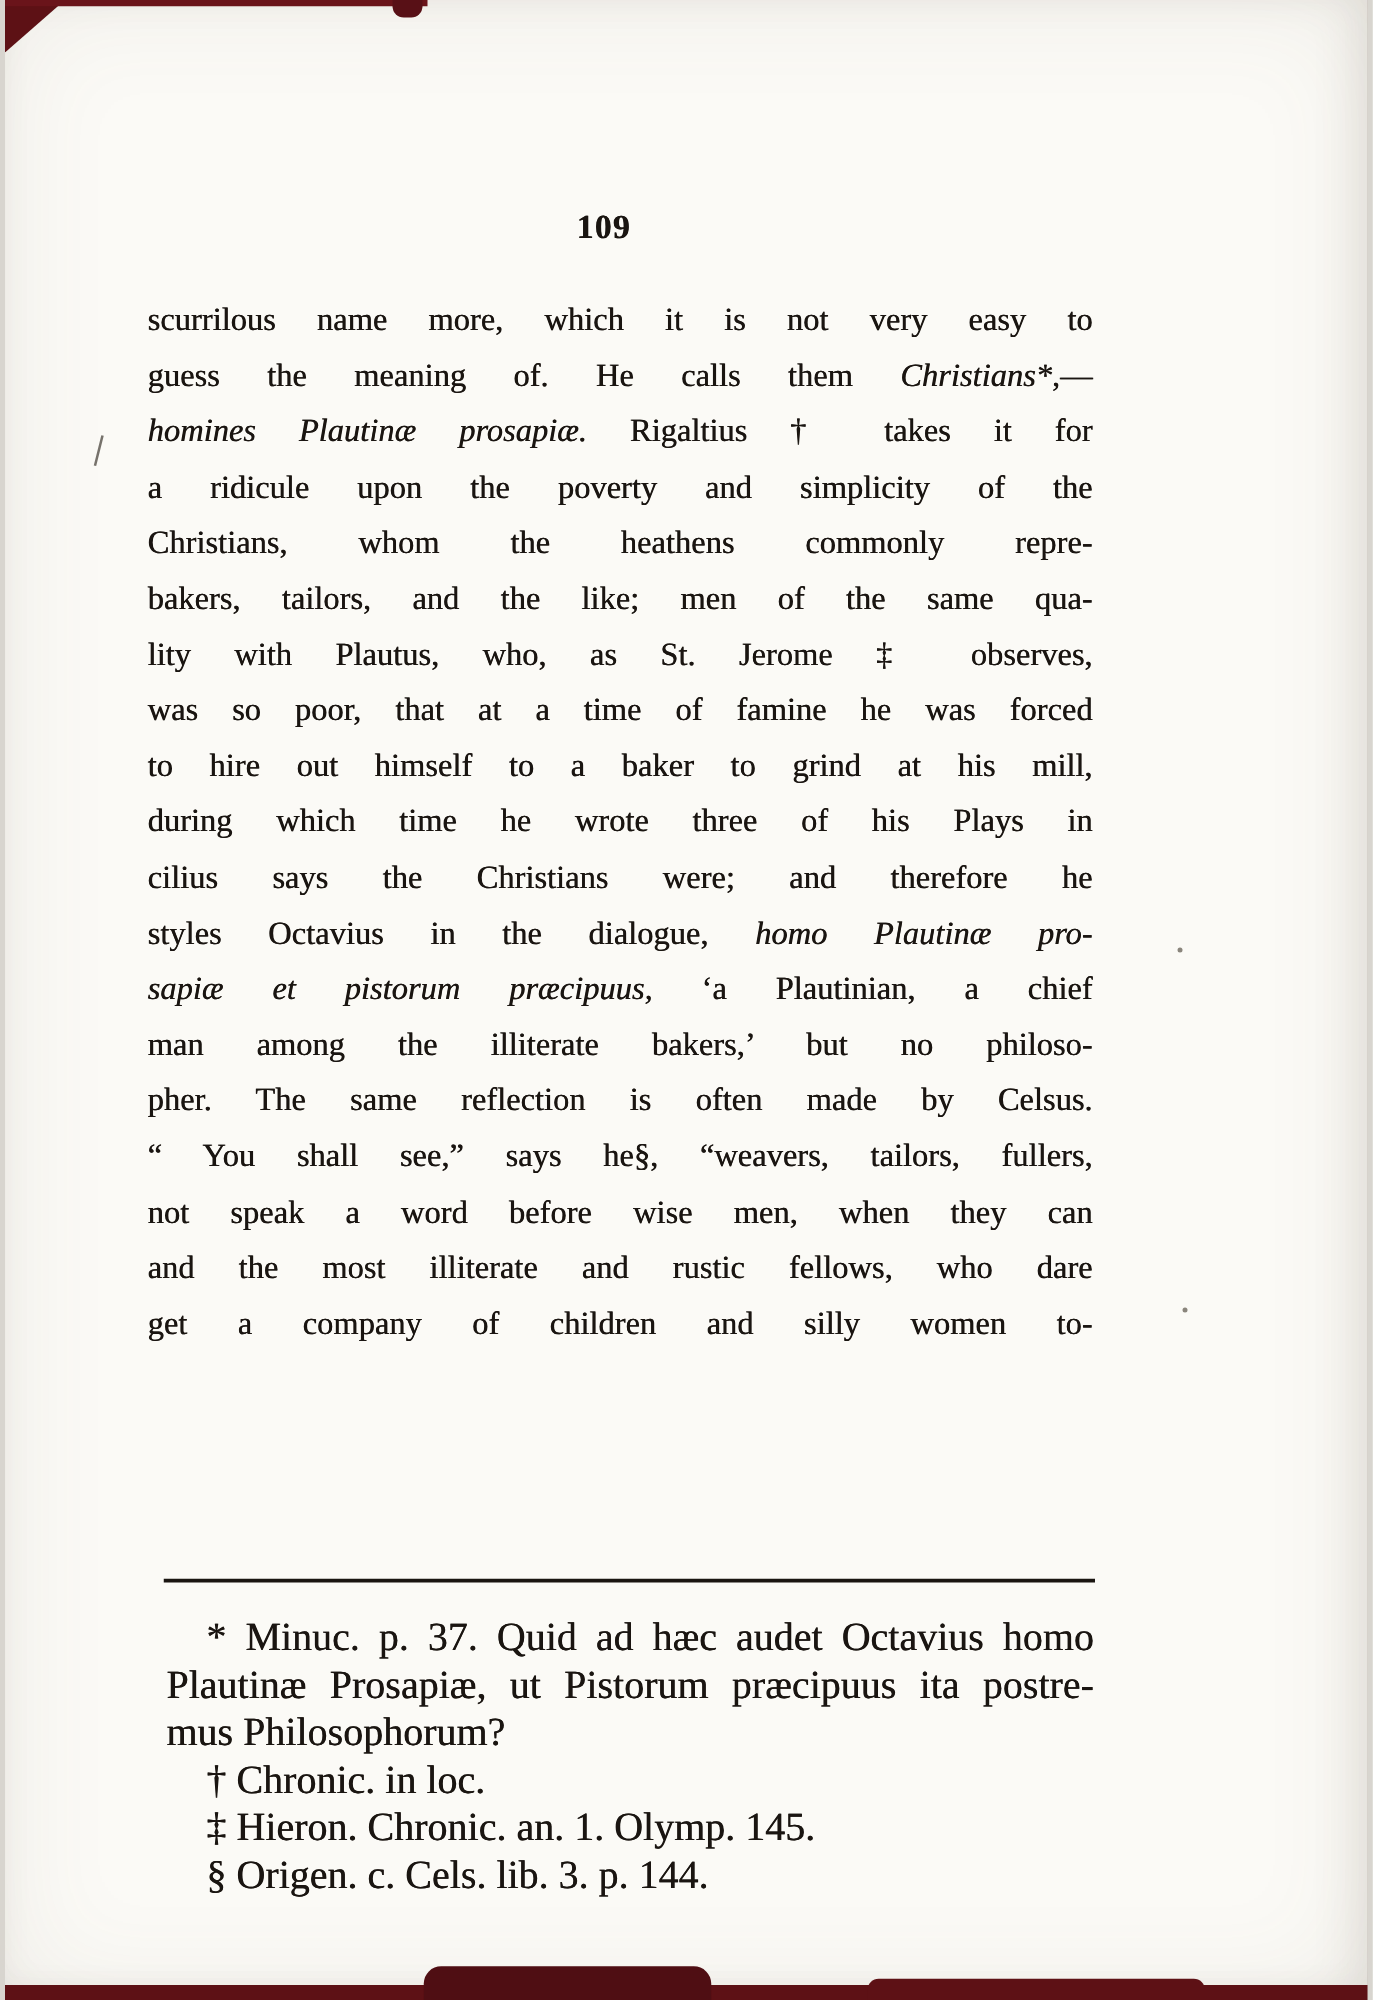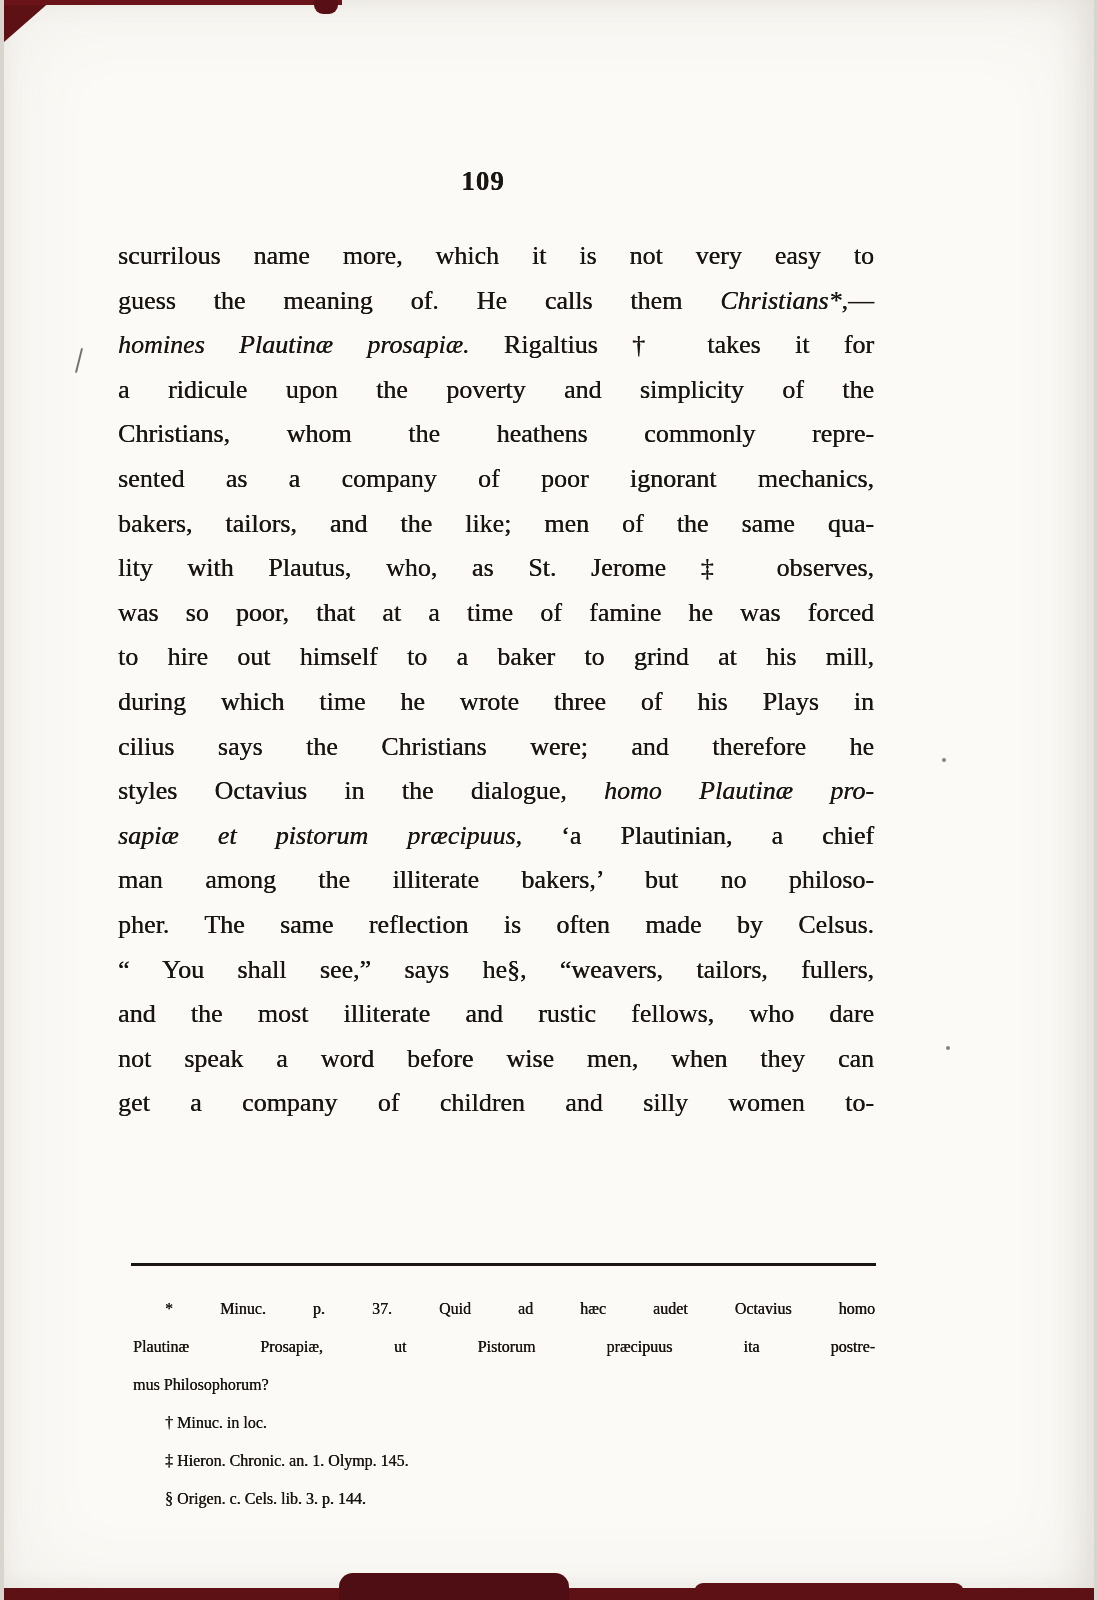--- a/index.html
+++ b/index.html
@@ -58,21 +58,21 @@
     height: 3px;
     background: #1a1511;
   }
 
   
   .footnotes {
     position: absolute;
     top: 1290px;
     left: 129px;
     width: 742px;
-    font-size: 16px;
+    font-size: 32px;
   }
   .footnotes .line { height: 38px; line-height: 38px; }
 
   
   .art { position: absolute; }
   .corner-tl { top: 0; left: 0; width: 48px; height: 42px; background: #5d1115; clip-path: polygon(0 0, 100% 0, 0 100%); }
   .top-strip { top: 0; left: 0; width: 338px; height: 5px; background: #6a141a; }
   .top-blob  { top: 0; left: 310px; width: 24px; height: 14px; background: #581016; border-radius: 0 0 9px 9px; }
   .bottom-strip { bottom: 0; left: 0; width: 1098px; height: 12px; background: #5d1115; }
   .bottom-blob  { bottom: 0; left: 335px; width: 230px; height: 27px; background: #4f0e13; border-radius: 14px 14px 0 0; }
@@ -97,41 +97,40 @@
   <div class="art speck-2"></div>
 
   <div class="page-number">109</div>
 
   <div class="body-text">
       <div class="line"><span>scurrilous name more, which it is not very easy to</span></div>
       <div class="line"><span>guess the meaning of.  He calls them </span><span class="it">Christians*</span><span>,—</span></div>
       <div class="line"><span class="it">homines Plautinæ prosapiæ.</span><span>  Rigaltius † takes it for</span></div>
       <div class="line"><span>a ridicule upon the poverty and simplicity of the</span></div>
       <div class="line"><span>Christians, whom the heathens commonly repre-</span></div>
-      <div class="line"><span>sented as a company of poor ignorant mechanics,</span></div>
       <div class="line"><span>bakers, tailors, and the like; men of the same qua-</span></div>
       <div class="line"><span>lity with Plautus, who, as St. Jerome ‡ observes,</span></div>
       <div class="line"><span>was so poor, that at a time of famine he was forced</span></div>
       <div class="line"><span>to hire out himself to a baker to grind at his mill,</span></div>
       <div class="line"><span>during which time he wrote three of his Plays in</span></div>
       <div class="line"><span>cilius says the Christians were; and therefore he</span></div>
       <div class="line"><span>styles Octavius in the dialogue, </span><span class="it">homo Plautinæ pro-</span></div>
       <div class="line"><span class="it">sapiæ et pistorum præcipuus,</span><span> ‘a Plautinian, a chief</span></div>
       <div class="line"><span>man among the illiterate bakers,’ but no philoso-</span></div>
       <div class="line"><span>pher.  The same reflection is often made by Celsus.</span></div>
       <div class="line"><span>“ You shall see,” says he§, “weavers, tailors, fullers,</span></div>
+      <div class="line"><span>not speak a word before wise men, when they can</span></div>
       <div class="line"><span>and the most illiterate and rustic fellows, who dare</span></div>
-      <div class="line"><span>not speak a word before wise men, when they can</span></div>
       <div class="line"><span>get a company of children and silly women to-</span></div>
     </div>
 
   <div class="footnote-rule"></div>
 
   <div class="footnotes">
       <div class="line indent"><span>* Minuc. p. 37.  Quid ad hæc audet Octavius homo</span></div>
       <div class="line"><span>Plautinæ Prosapiæ, ut Pistorum præcipuus ita postre-</span></div>
       <div class="line no-just"><span>mus Philosophorum?</span></div>
-      <div class="line no-just indent"><span>† Minuc. in loc.</span></div>
+      <div class="line no-just indent"><span>† Chronic. in loc.</span></div>
       <div class="line no-just indent"><span>‡ Hieron. Chronic. an. 1.  Olymp. 145.</span></div>
       <div class="line no-just indent"><span>§ Origen. c. Cels. lib. 3. p. 144.</span></div>
     </div>
 
 </div>
 
 </body></html>

